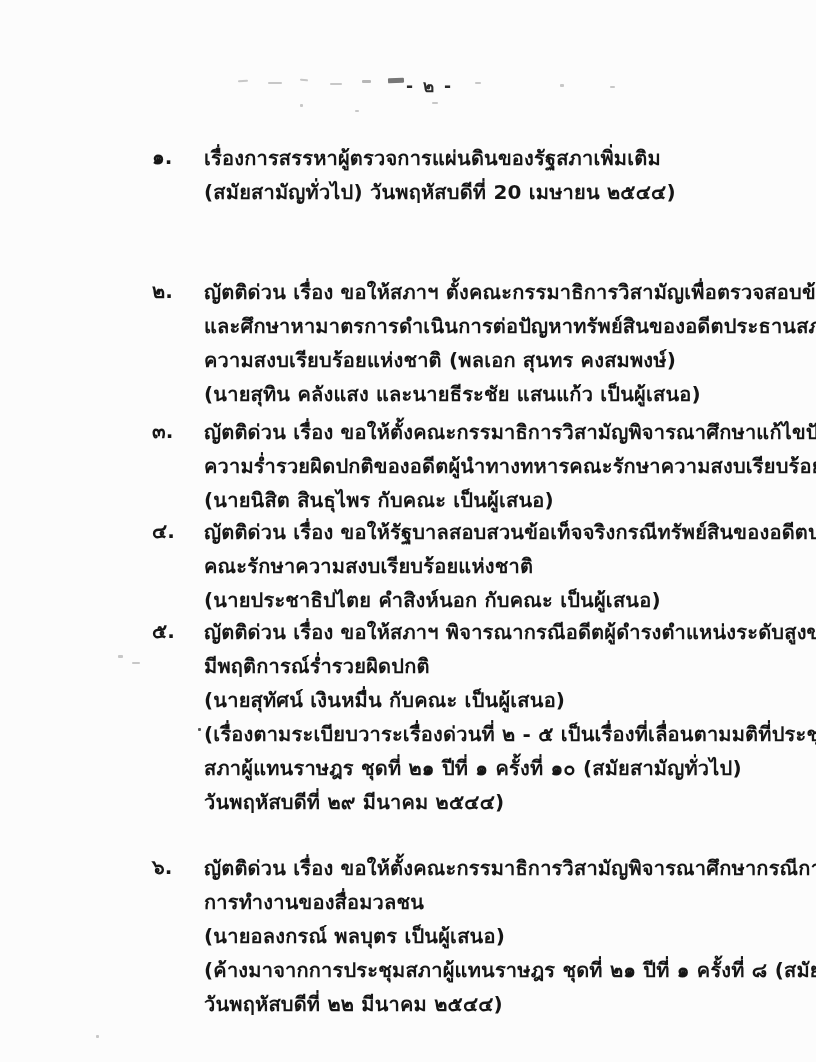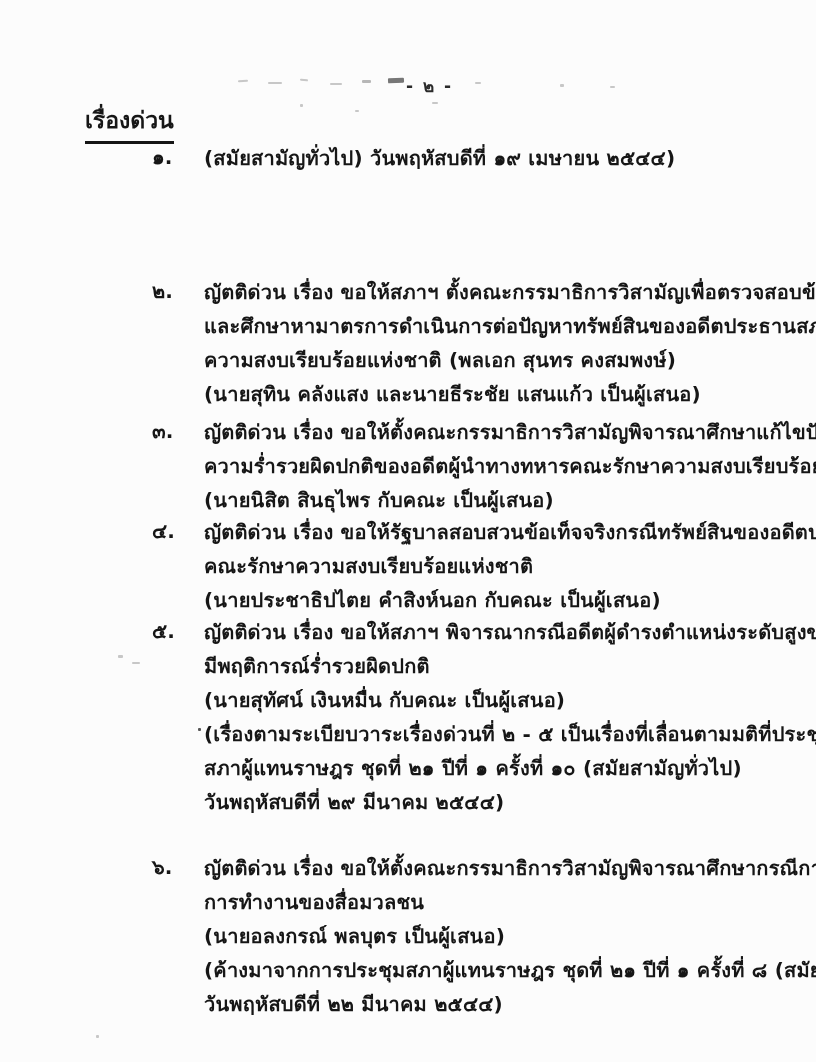--- a/index.html
+++ b/index.html
@@ -110,26 +110,26 @@
   <div class="noise n10"></div>
   <div class="noise n11"></div>
   <div class="noise n12"></div>
   <div class="noise n13"></div>
   <div class="noise n14"></div>
   <div class="noise n15"></div>
   <div class="noise n16"></div>
 
   <div class="pagenum">- ๒ -</div>
 
-  <div class="heading">เรื่องด่วน</div>
 
   <div class="item i1">
     <span class="num">๑.</span>
     <div class="lines">
-      <div class="line">(สมัยสามัญทั่วไป) วันพฤหัสบดีที่ ๑๙ เมษายน ๒๕๔๔)</div>
+      <div class="line">เรื่องการสรรหาผู้ตรวจการแผ่นดินของรัฐสภาเพิ่มเติม</div>
+      <div class="line">(สมัยสามัญทั่วไป) วันพฤหัสบดีที่ 20 เมษายน ๒๕๔๔)</div>
     </div>
   </div>
 
   <div class="item i2">
     <span class="num">๒.</span>
     <div class="lines">
       <div class="line">ญัตติด่วน เรื่อง ขอให้สภาฯ ตั้งคณะกรรมาธิการวิสามัญเพื่อตรวจสอบข้อเท็จจริง</div>
       <div class="line">และศึกษาหามาตรการดำเนินการต่อปัญหาทรัพย์สินของอดีตประธานสภารักษา</div>
       <div class="line">ความสงบเรียบร้อยแห่งชาติ (พลเอก สุนทร  คงสมพงษ์)</div>
       <div class="line">(นายสุทิน  คลังแสง  และนายธีระชัย  แสนแก้ว  เป็นผู้เสนอ)</div>

